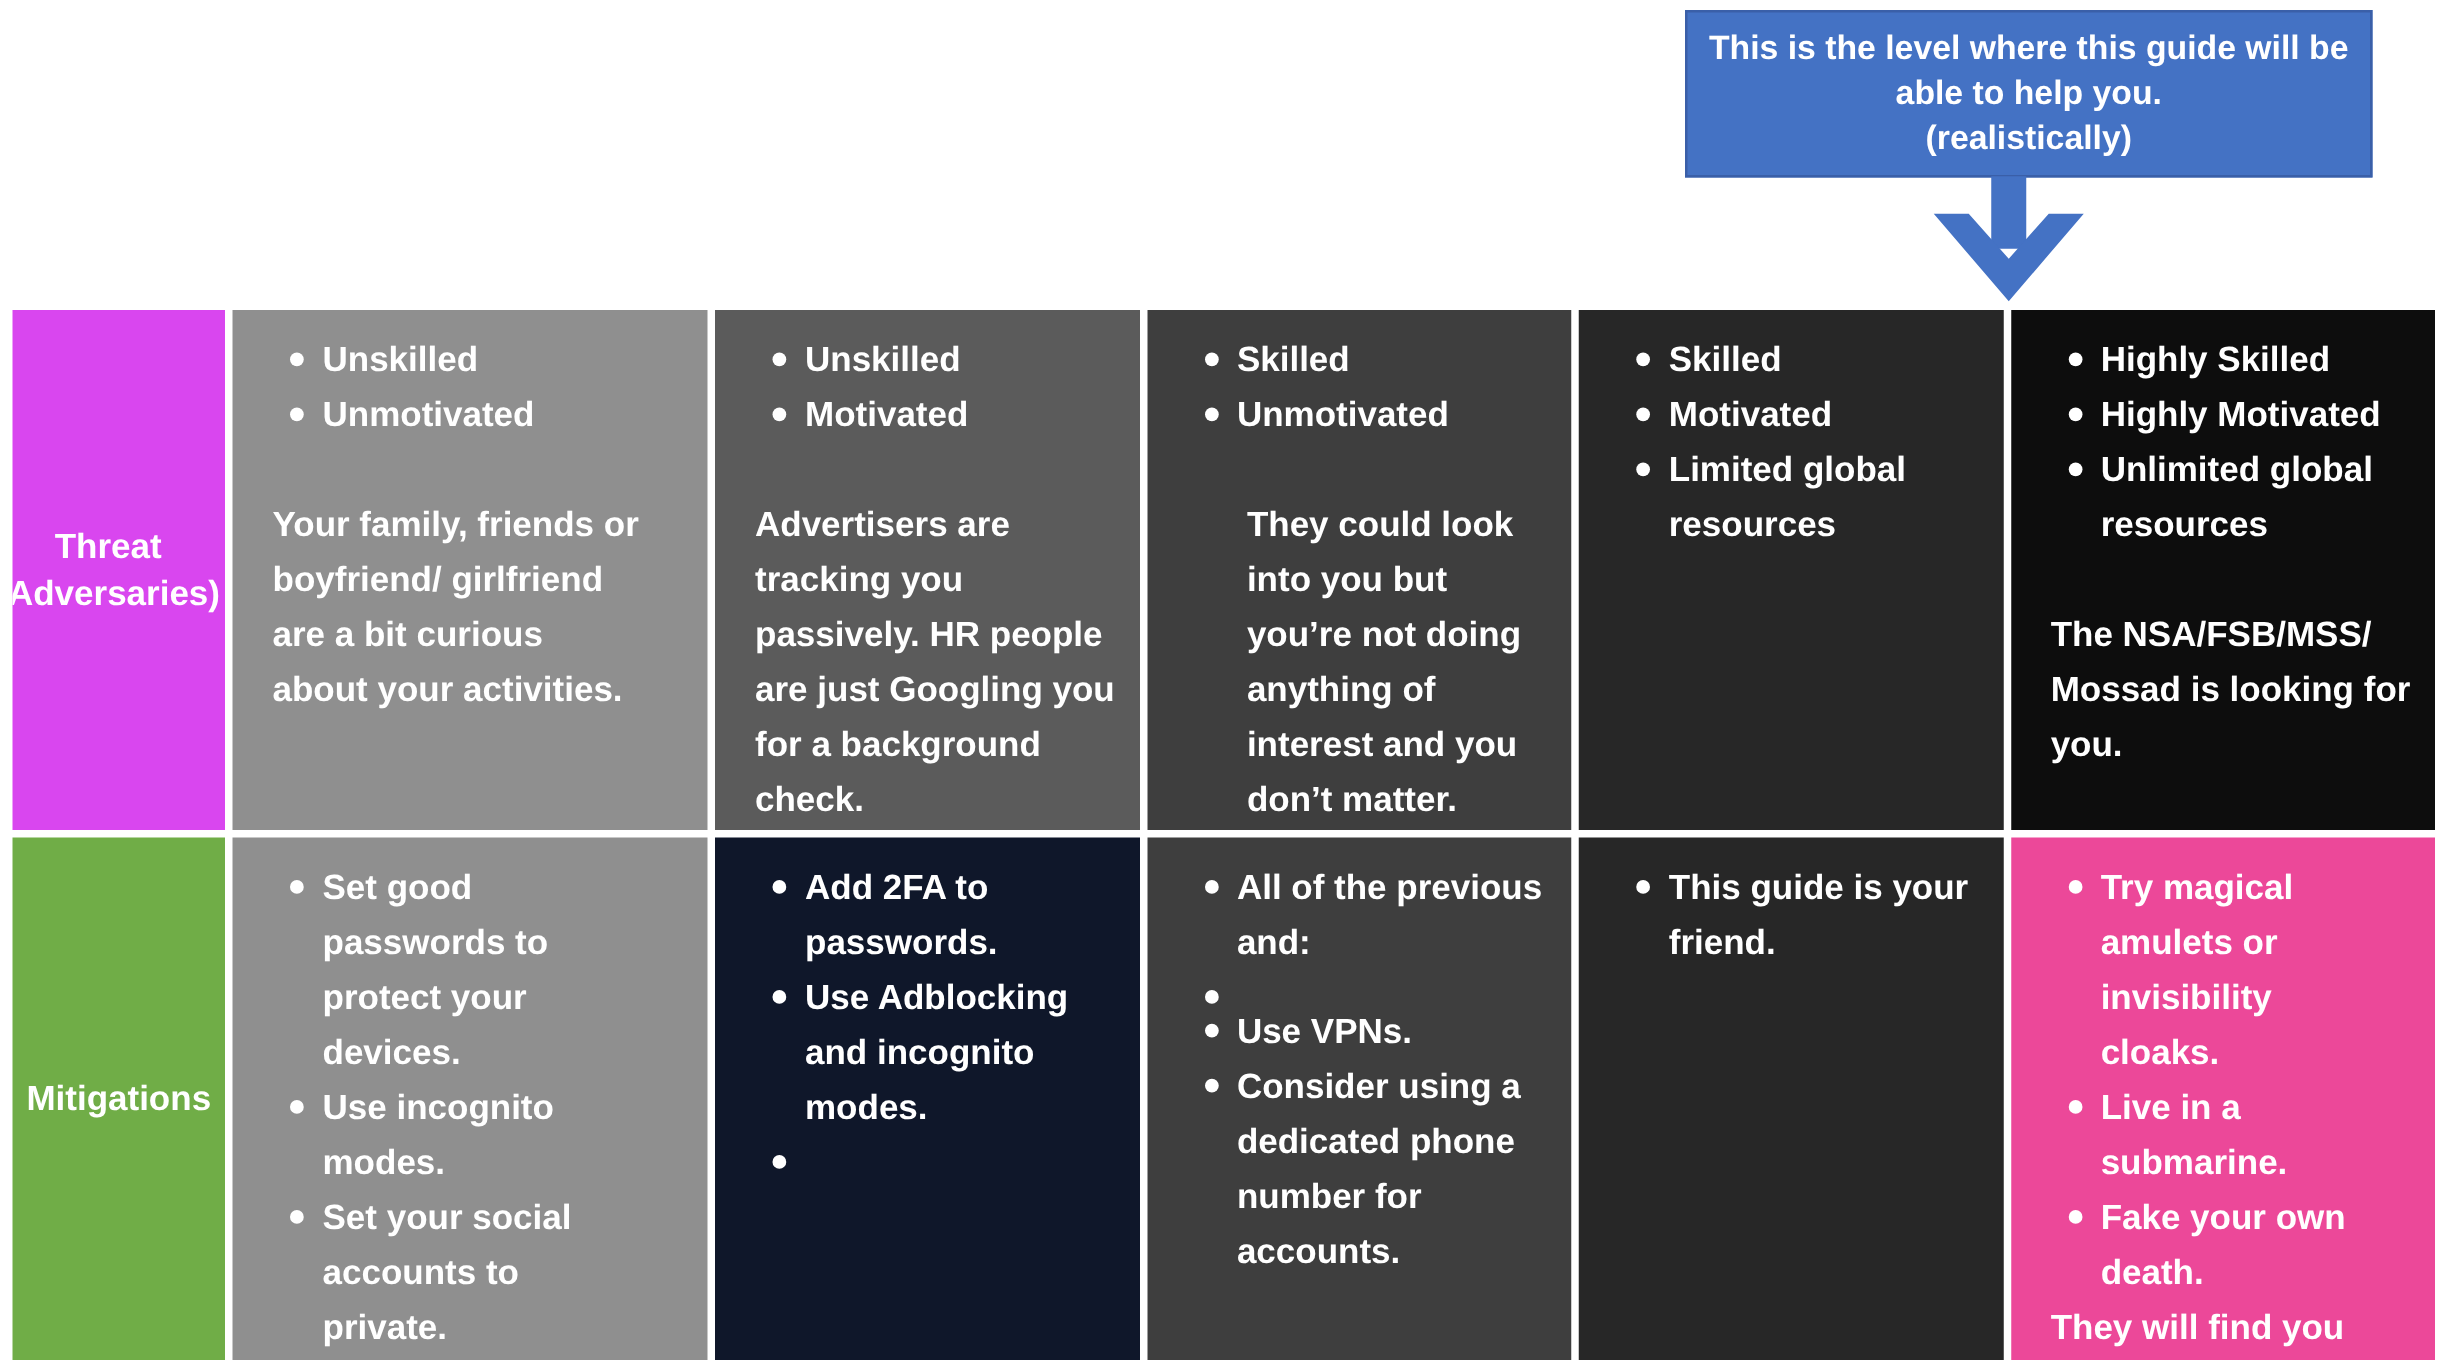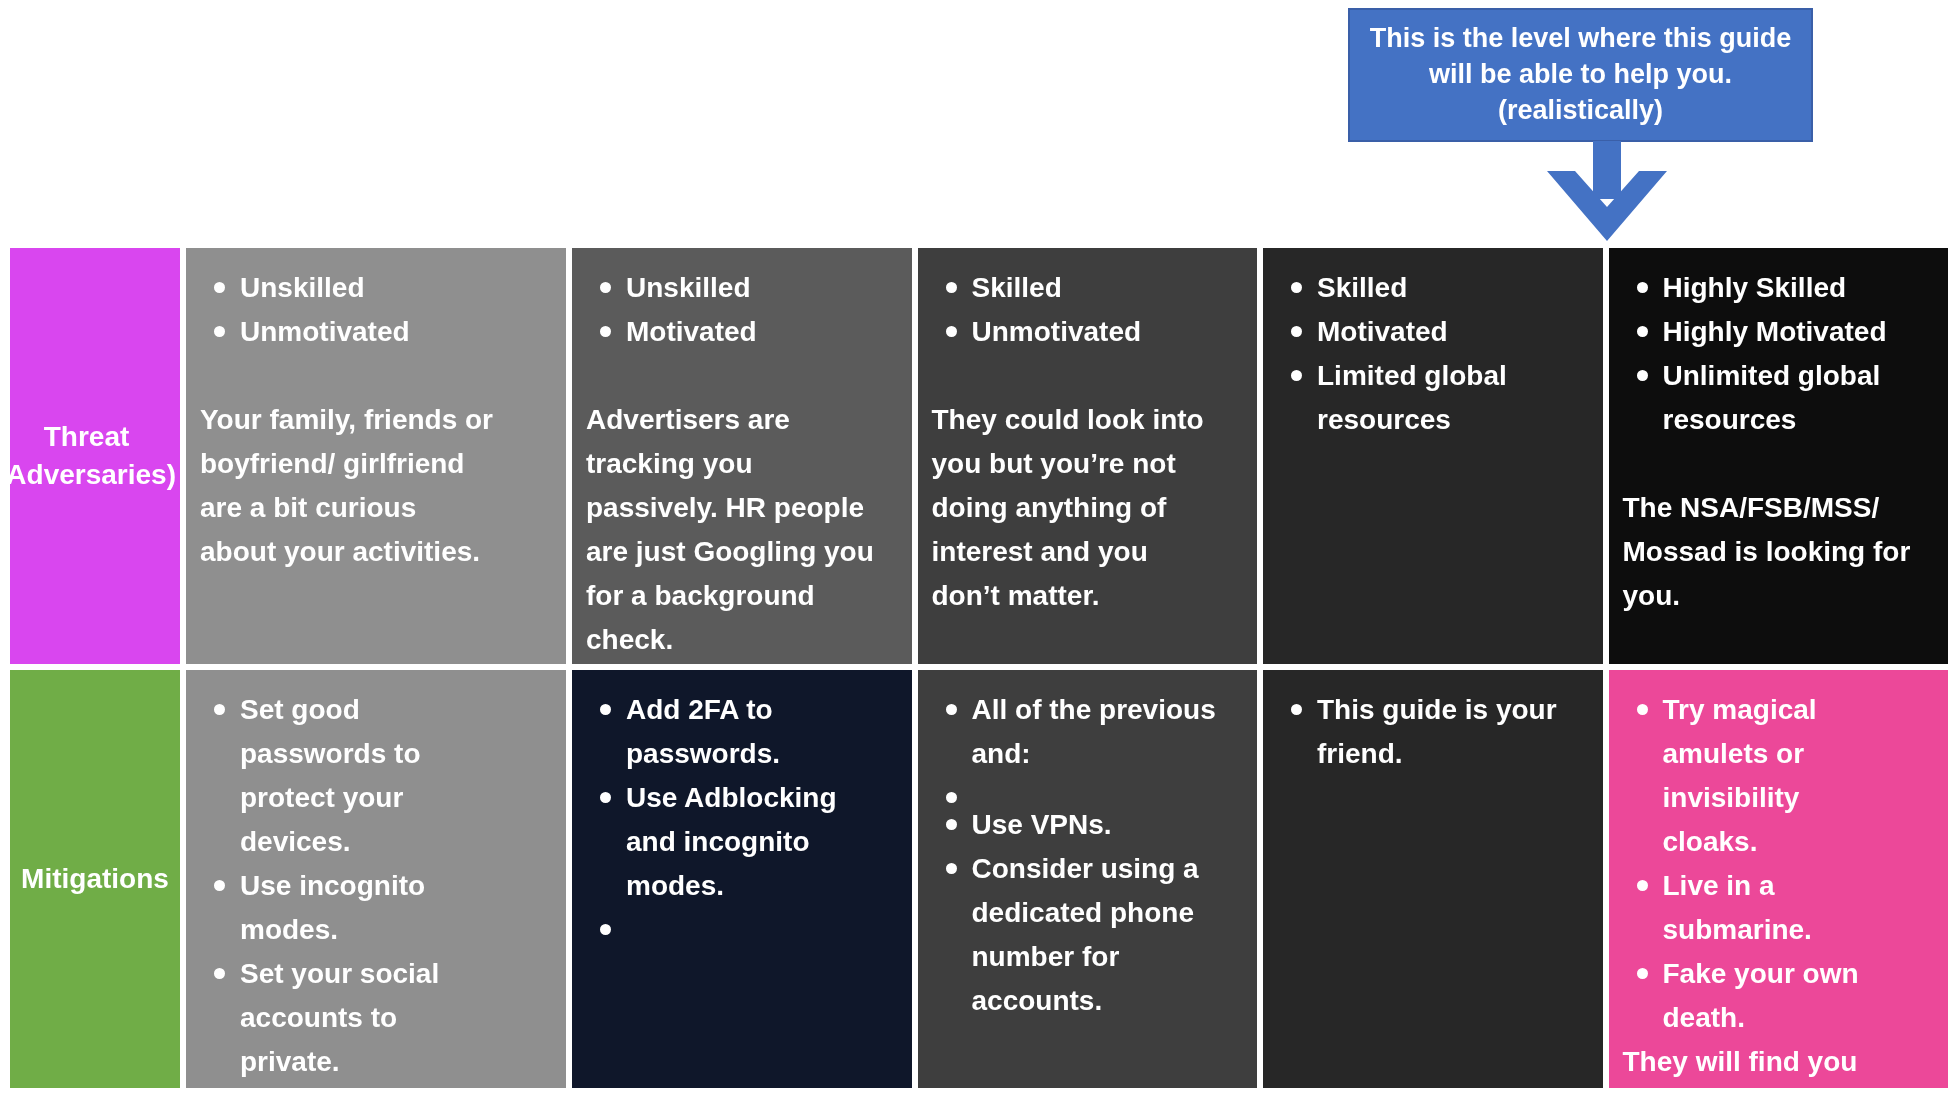--- a/index.html
+++ b/index.html
@@ -6,21 +6,21 @@
   body{
     width:1958px;height:1096px;position:relative;overflow:hidden;
     background:#ffffff;
     font-family:"Liberation Sans", sans-serif;
     font-weight:700;
     -webkit-font-smoothing:antialiased;
   }
 
   
   .callout{
-    position:absolute;left:1348px;top:8px;width:465px;box-sizing:border-box;
+    position:absolute;left:1348px;top:8px;width:550px;box-sizing:border-box;
     background:#4472C4;border:2px solid #3A5FA8;
     color:#ffffff;text-align:center;
     font-size:27px;line-height:36px;
     padding:10px 12px 12px 12px;
   }
   .arrow-wrap{position:absolute;left:1537px;top:141px;width:140px;height:104px;}
   .arrow-wrap svg{display:block;overflow:visible;}
 
   
   .matrix{
@@ -28,37 +28,37 @@
     display:grid;
     grid-template-columns:170px 380px 1fr 1fr 1fr 1fr;
     grid-template-rows:416px 418px;
     gap:6px;
   }
   .cell{box-sizing:border-box;color:#ffffff;overflow:hidden;}
   .label-cell{
     display:flex;align-items:center;justify-content:center;text-align:center;
     font-size:28px;line-height:38px;padding:0 4px;
   }
-  .data-cell{padding:18px 10px 10px 14px;font-size:28px;line-height:44px;}
+  .data-cell{padding:18px 10px 10px 32px;font-size:28px;line-height:44px;}
 
   ul.bullets{list-style:none;margin:0;padding:0;}
   li.bullet{display:flex;align-items:flex-start;}
   .dot{
     flex:0 0 11px;width:11px;height:11px;border-radius:50%;
     background:#ffffff;margin:16px 15px 0 14px;
   }
   .txt{display:block;}
 
   .para{margin:44px 0 0 0;}
   .footnote{margin:0;}
 
   
   .r1c1 .para{max-width:300px;}
   .r1c2 .para{max-width:290px;}
-  .r1c3 .para{max-width:285px;}
+  .r1c3 .para{max-width:285px;margin-left:48px;}
   .r1c4 .para{max-width:300px;}
   .r1c5 .para{max-width:300px;}
   .r2c1 .txt{max-width:245px;}
   .r2c2 .txt{max-width:235px;}
   .r2c5 .txt{max-width:232px;}
   .r2c5 .footnote{max-width:290px;}
 </style>
 </head>
 <body>
 

